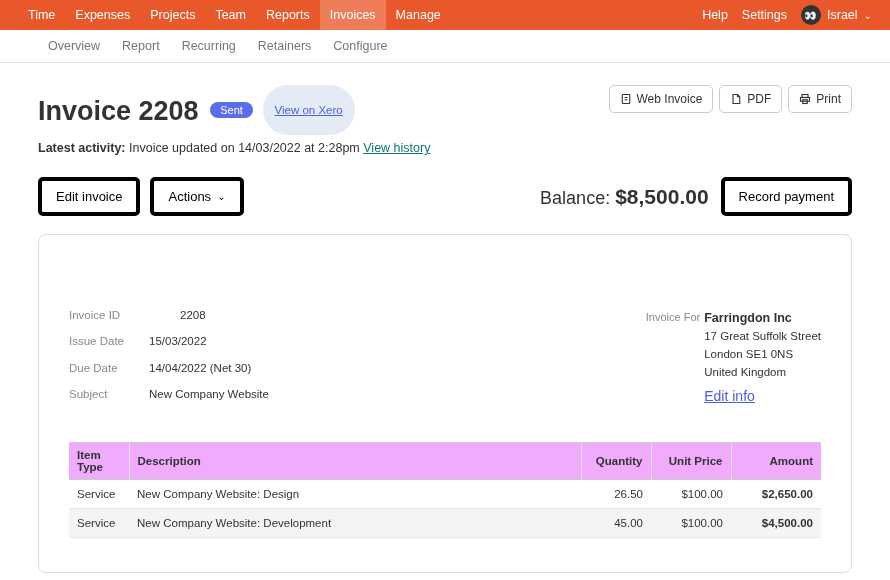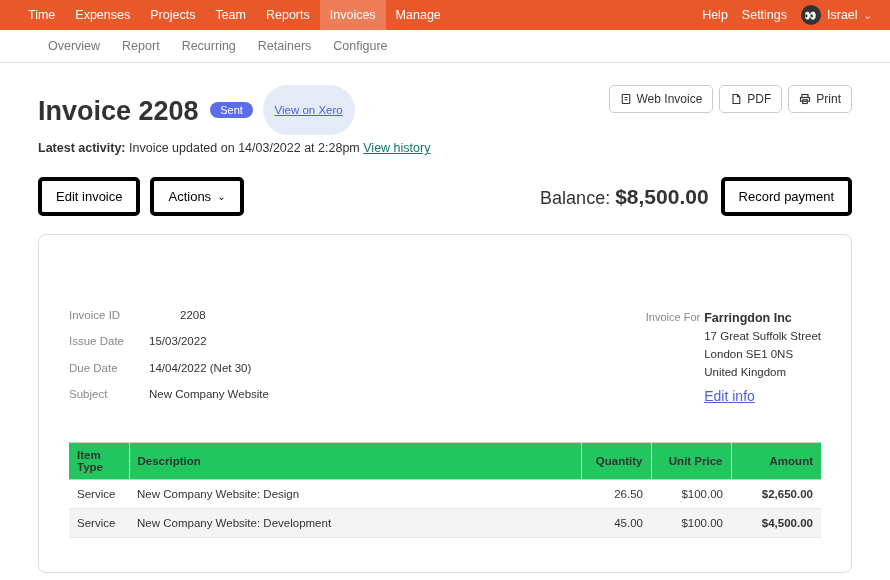--- a/index.html
+++ b/index.html
@@ -48,21 +48,21 @@
 .doc-addr b { font-size: 12.5px; }
 
 .meta-row { display: flex; margin-top: 40px; justify-content: center; }
 .meta-left { display: grid; grid-template-columns: 62px auto; row-gap: 7px; column-gap: 18px; font-size: 11.5px; }
 .meta-left .k { color: #888; }
 .meta-left .v b { font-weight: 400; margin-left: 31px; }
 .meta-right { margin-left: auto; display: flex; gap: 4px; }
 .edit-link { color: #4a5fd9; text-decoration: underline; font-size: 14px; cursor: pointer; display: inline-block; margin-top: 4px; }
 
 table.items { width: 100%; border-collapse: collapse; margin-top: 34px; font-size: 11.5px; }
-table.items th { text-align: left; font-weight: 700; padding: 6px 8px; border-top: 1px solid #ccc; border-bottom: 1px solid #ccc; background: #22c55e; }
+table.items th { text-align: left; font-weight: 700; padding: 6px 8px; border-top: 1px solid #ccc; border-bottom: 1px solid #ccc; background: #f0abfc; }
 table.items th.r, table.items td.r { text-align: right; }
 table.items th + th { border-left: 1px solid #e3e3e3; }
 table.items td { padding: 8px 8px; border-bottom: 1px solid #e8e8e8; }
 table.items tbody tr:nth-child(even) td { background: #f4f4f4; }
 </style>
 </head>
 <body>
 
 <div class="topnav">
   <div class="nav-left">

